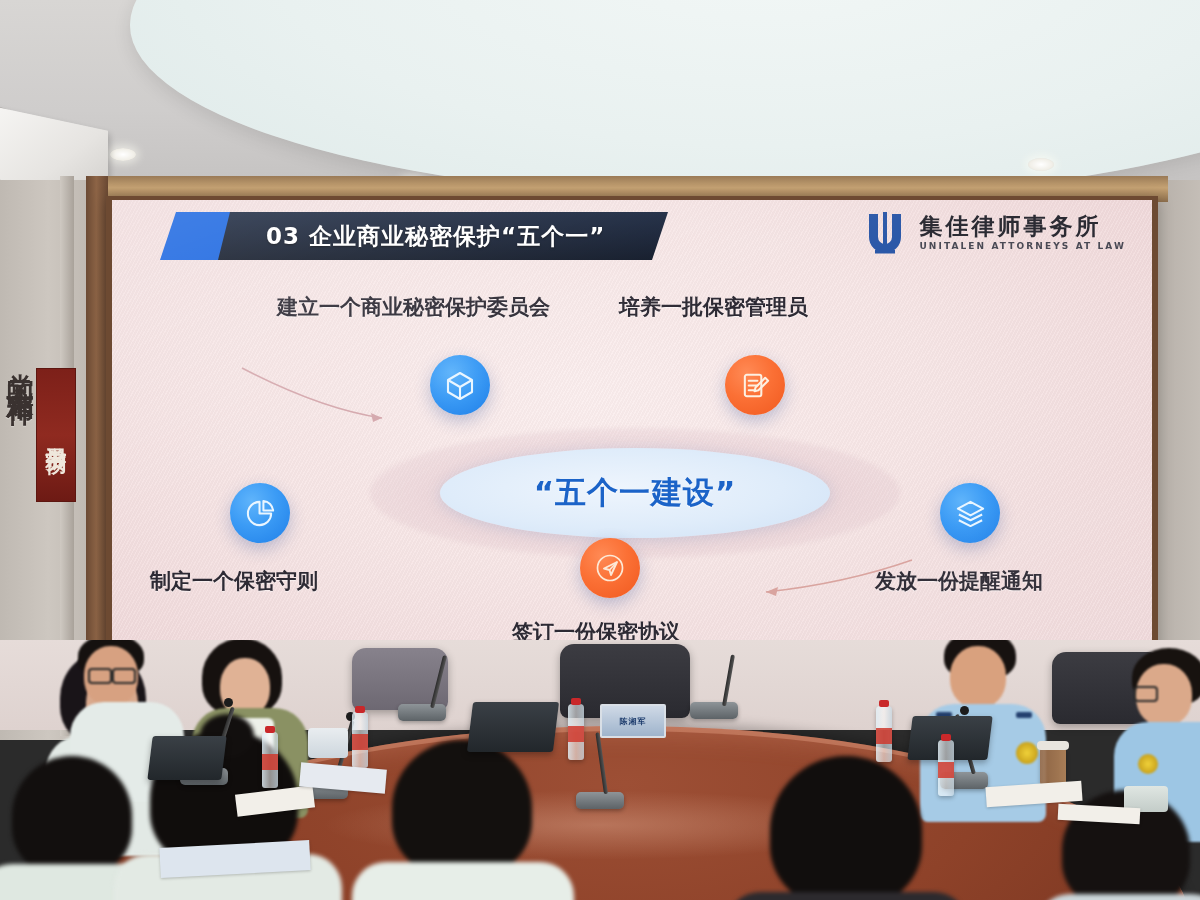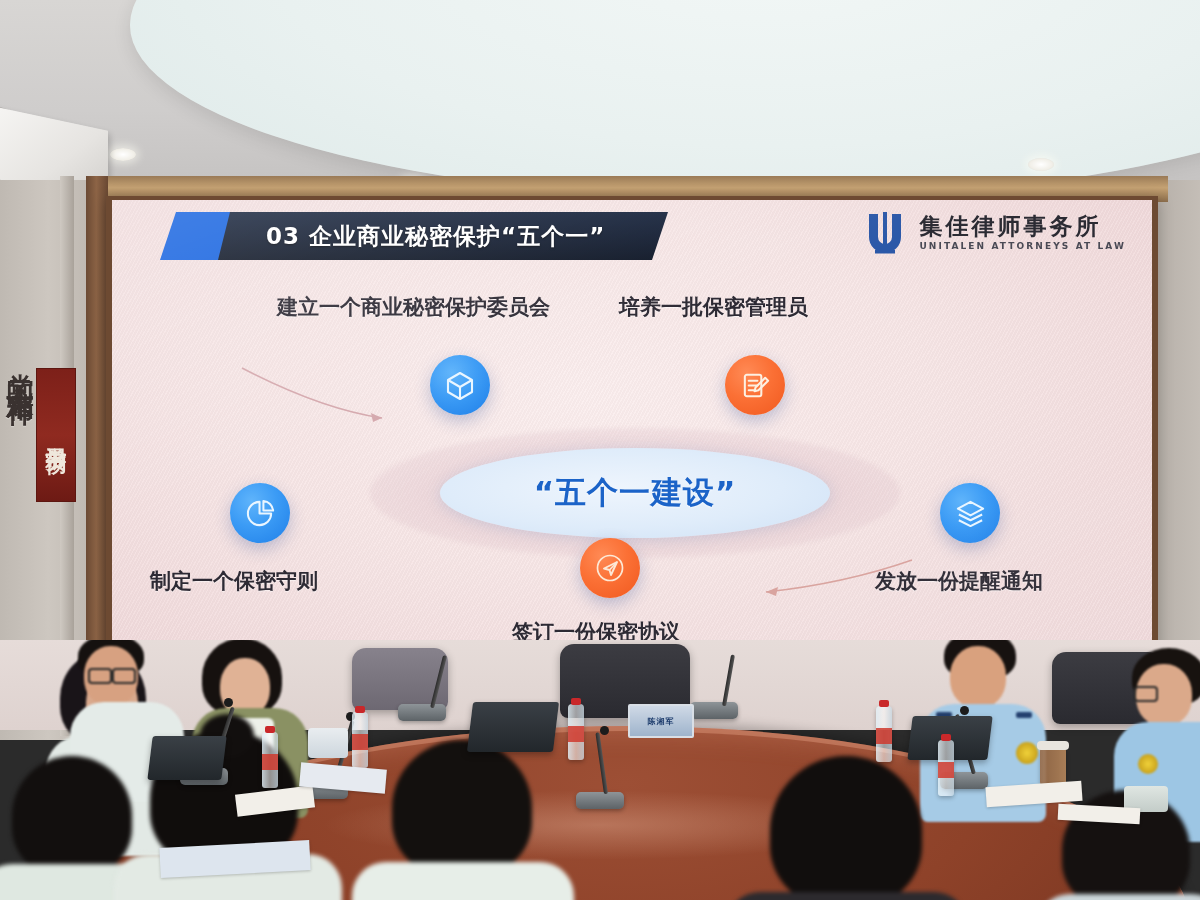--- a/index.html
+++ b/index.html
@@ -497,16 +497,16 @@
 
     <div class="tissue" style="left:308px;top:88px;"></div>
     <div class="tissue" style="left:1124px;top:146px;width:44px;height:26px;background:linear-gradient(180deg,#dfe6e2,#c3ccc8);"></div>
 
     <div class="paper" style="left:236px;top:150px;width:78px;height:22px;transform:rotate(-7deg);"></div>
     <div class="paper" style="left:300px;top:126px;width:86px;height:24px;transform:rotate(5deg);background:#e6eaf0;"></div>
     <div class="paper" style="left:986px;top:144px;width:96px;height:20px;transform:rotate(-4deg);"></div>
     <div class="paper" style="left:1058px;top:166px;width:82px;height:16px;transform:rotate(3deg);"></div>
     <div class="paper" style="left:160px;top:204px;width:150px;height:30px;transform:rotate(-3deg);background:#dde5ee;"></div>
 
-    <div class="nameplate" style="left:628px;top:64px;font-family:Liberation Mono, monospace;">陈湘军</div>
+    <div class="nameplate" style="left:600px;top:64px;font-family:Liberation Mono, monospace;">陈湘军</div>
   </div>
 
 </div>
 
 </body></html>

